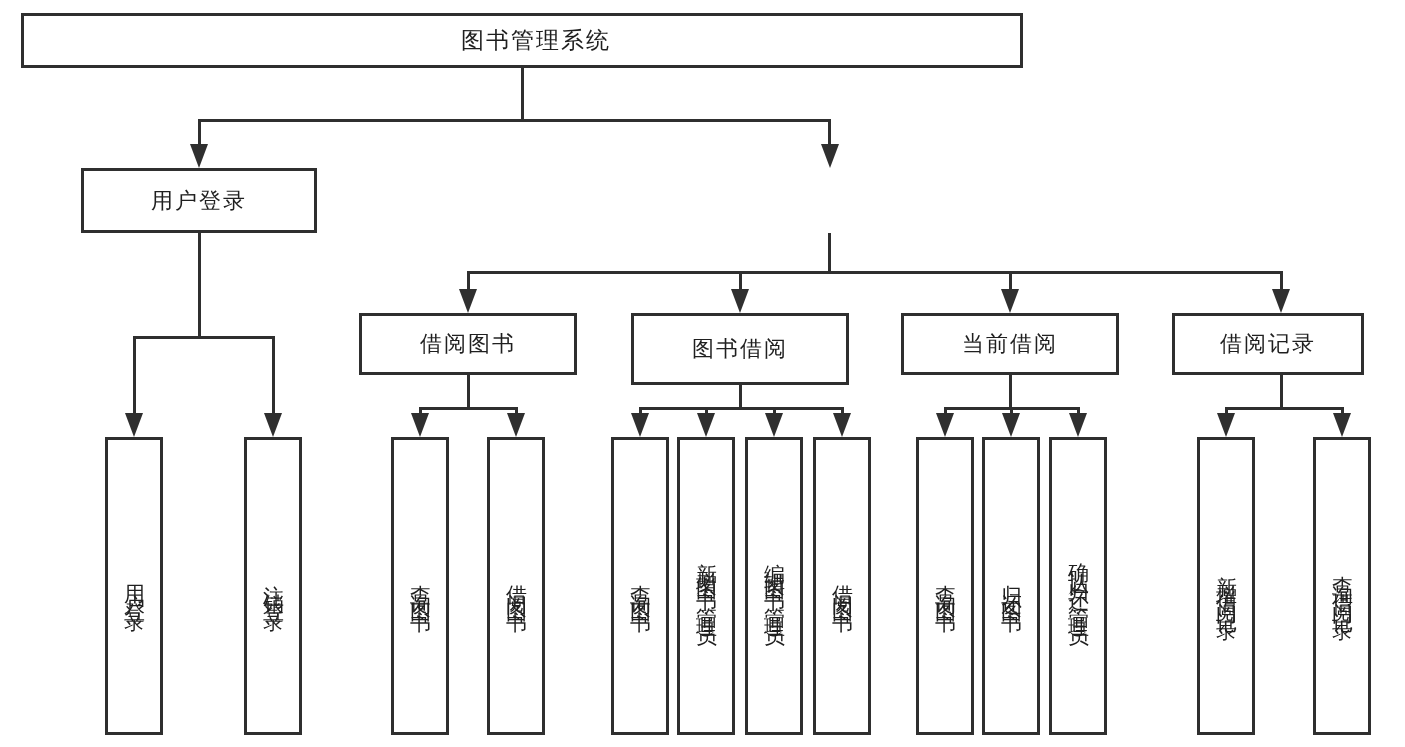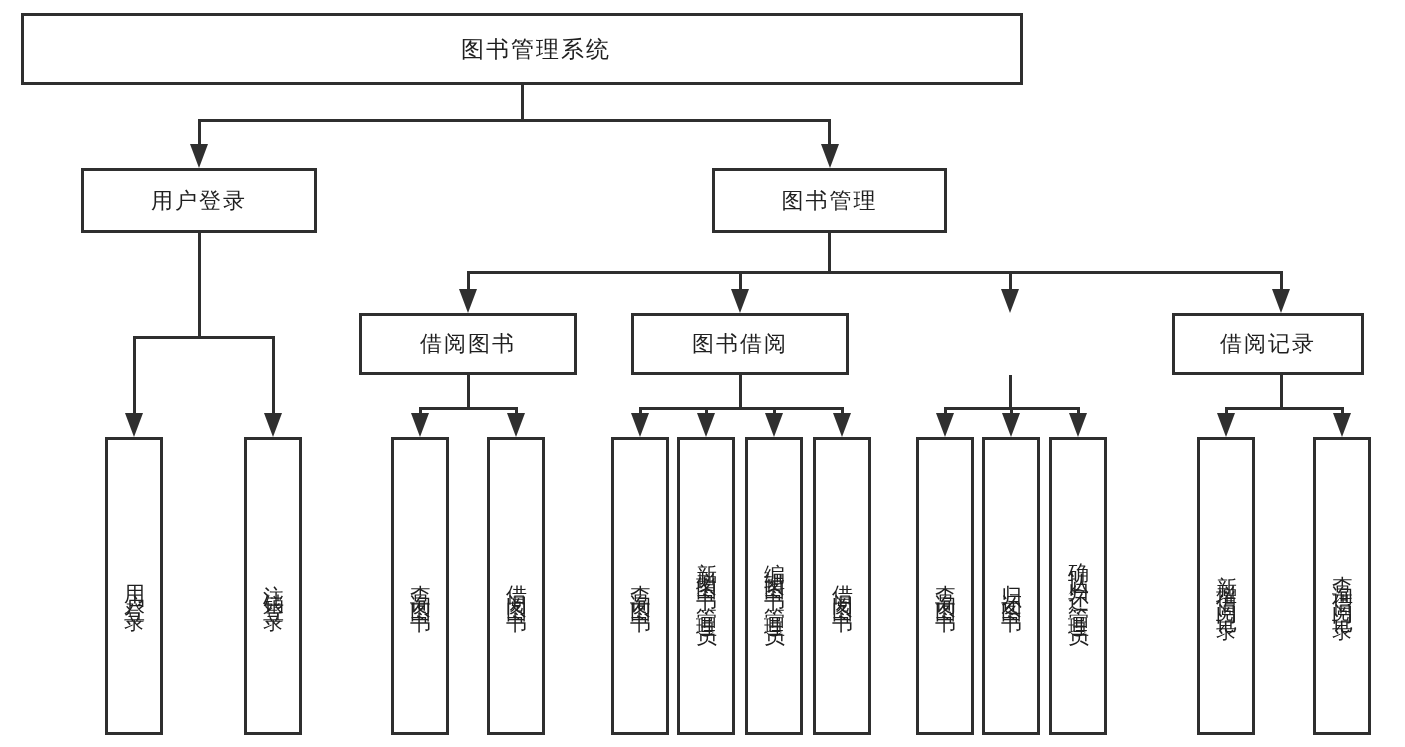--- a/index.html
+++ b/index.html
@@ -42,25 +42,25 @@
     letter-spacing:1px;
     color:var(--wm,#b3b3b3);
     z-index:5;
     white-space:nowrap;
   }
 </style>
 </head>
 <body>
 
 <div class="canvas" id="diagram">
-<div class="node h root" style="left: 21px; top: 13px; width: 1002px; height: 72px; padding-left: 28px;">图书管理系统</div>
+<div class="node h root" style="left: 21px; top: 13px; width: 1002px; height: 55px; padding-left: 28px;">图书管理系统</div>
     <div class="node h" style="left: 81px; top: 168px; width: 236px; height: 65px;">用户登录</div>
-    <div class="node h" style="left: 712px; top: 168px; width: 235px; height: 65px;">图书管理</div>
     <div class="node h" style="left: 359px; top: 313px; width: 218px; height: 62px;">借阅图书</div>
-    <div class="node h" style="left: 631px; top: 313px; width: 218px; height: 62px;">图书借阅</div>
+    <div class="node h" style="left: 631px; top: 313px; width: 218px; height: 72px;">图书借阅</div>
+    <div class="node h" style="left: 901px; top: 313px; width: 218px; height: 62px;">当前借阅</div>
     <div class="node h" style="left: 1172px; top: 313px; width: 192px; height: 62px;">借阅记录</div>
     <div class="node v" style="left: 105px; top: 437px; width: 58px; height: 298px;">用户登录</div>
     <div class="node v" style="left: 244px; top: 437px; width: 58px; height: 298px;">注销登录</div>
     <div class="node v" style="left: 391px; top: 437px; width: 58px; height: 298px;">查询图书</div>
     <div class="node v" style="left: 487px; top: 437px; width: 58px; height: 298px;">借阅图书</div>
     <div class="node v" style="left: 611px; top: 437px; width: 58px; height: 298px;">查询图书</div>
     <div class="node v" style="left: 677px; top: 437px; width: 58px; height: 298px;">新增图书（管理员）</div>
     <div class="node v" style="left: 745px; top: 437px; width: 58px; height: 298px;">编辑图书（管理员）</div>
     <div class="node v" style="left: 813px; top: 437px; width: 58px; height: 298px;">借阅图书</div>
     <div class="node v" style="left: 916px; top: 437px; width: 58px; height: 298px;">查询图书</div>

